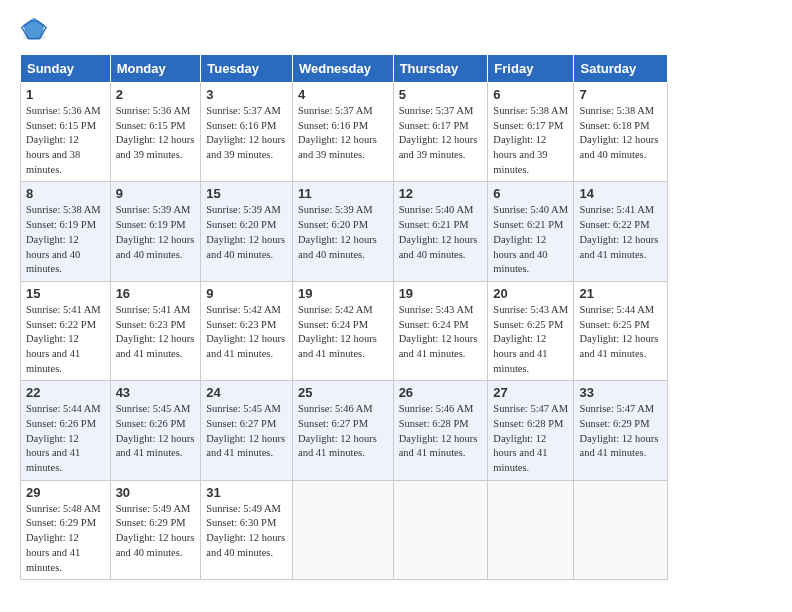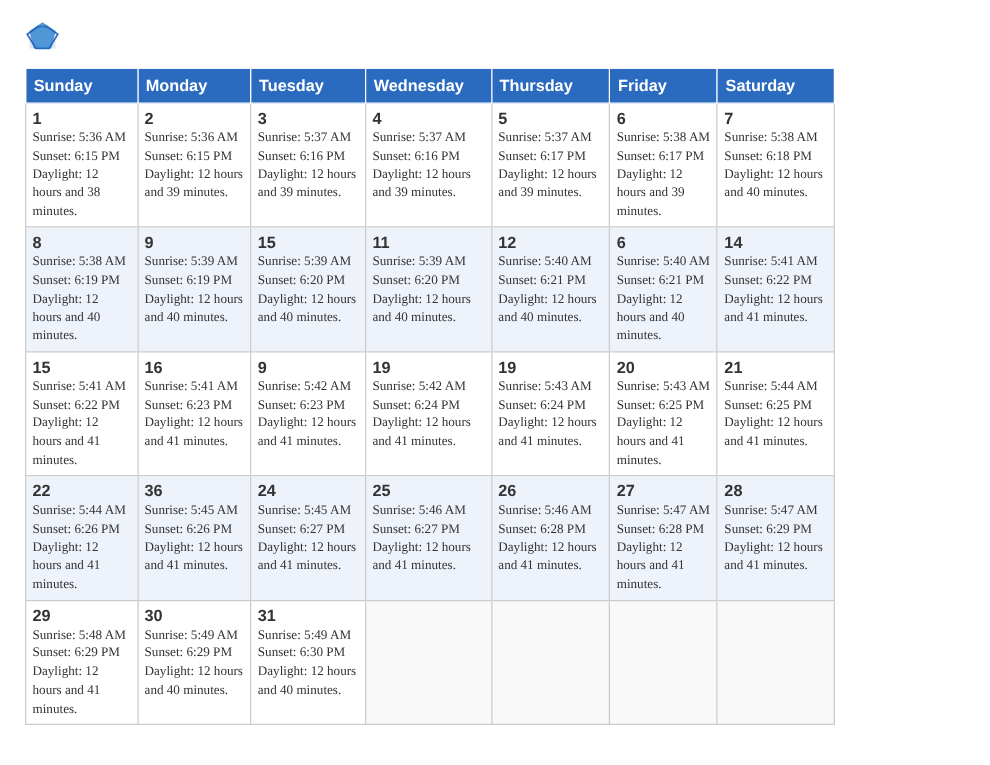--- a/index.html
+++ b/index.html
@@ -163,26 +163,26 @@
           <td><span class="day-num">15</span><span class="day-info">Sunrise: 5:41 AM<br>Sunset: 6:22 PM<br>Daylight: 12 hours and 41 minutes.</span></td>
           <td><span class="day-num">16</span><span class="day-info">Sunrise: 5:41 AM<br>Sunset: 6:23 PM<br>Daylight: 12 hours and 41 minutes.</span></td>
           <td><span class="day-num">9</span><span class="day-info">Sunrise: 5:42 AM<br>Sunset: 6:23 PM<br>Daylight: 12 hours and 41 minutes.</span></td>
           <td><span class="day-num">19</span><span class="day-info">Sunrise: 5:42 AM<br>Sunset: 6:24 PM<br>Daylight: 12 hours and 41 minutes.</span></td>
           <td><span class="day-num">19</span><span class="day-info">Sunrise: 5:43 AM<br>Sunset: 6:24 PM<br>Daylight: 12 hours and 41 minutes.</span></td>
           <td><span class="day-num">20</span><span class="day-info">Sunrise: 5:43 AM<br>Sunset: 6:25 PM<br>Daylight: 12 hours and 41 minutes.</span></td>
           <td><span class="day-num">21</span><span class="day-info">Sunrise: 5:44 AM<br>Sunset: 6:25 PM<br>Daylight: 12 hours and 41 minutes.</span></td>
         </tr>
         <tr>
           <td><span class="day-num">22</span><span class="day-info">Sunrise: 5:44 AM<br>Sunset: 6:26 PM<br>Daylight: 12 hours and 41 minutes.</span></td>
-          <td><span class="day-num">36</span><span class="day-info">Sunrise: 5:45 AM<br>Sunset: 6:26 PM<br>Daylight: 12 hours and 41 minutes.</span></td>
+          <td><span class="day-num">43</span><span class="day-info">Sunrise: 5:45 AM<br>Sunset: 6:26 PM<br>Daylight: 12 hours and 41 minutes.</span></td>
           <td><span class="day-num">24</span><span class="day-info">Sunrise: 5:45 AM<br>Sunset: 6:27 PM<br>Daylight: 12 hours and 41 minutes.</span></td>
           <td><span class="day-num">25</span><span class="day-info">Sunrise: 5:46 AM<br>Sunset: 6:27 PM<br>Daylight: 12 hours and 41 minutes.</span></td>
           <td><span class="day-num">26</span><span class="day-info">Sunrise: 5:46 AM<br>Sunset: 6:28 PM<br>Daylight: 12 hours and 41 minutes.</span></td>
           <td><span class="day-num">27</span><span class="day-info">Sunrise: 5:47 AM<br>Sunset: 6:28 PM<br>Daylight: 12 hours and 41 minutes.</span></td>
-          <td><span class="day-num">28</span><span class="day-info">Sunrise: 5:47 AM<br>Sunset: 6:29 PM<br>Daylight: 12 hours and 41 minutes.</span></td>
+          <td><span class="day-num">33</span><span class="day-info">Sunrise: 5:47 AM<br>Sunset: 6:29 PM<br>Daylight: 12 hours and 41 minutes.</span></td>
         </tr>
         <tr>
           <td><span class="day-num">29</span><span class="day-info">Sunrise: 5:48 AM<br>Sunset: 6:29 PM<br>Daylight: 12 hours and 41 minutes.</span></td>
           <td><span class="day-num">30</span><span class="day-info">Sunrise: 5:49 AM<br>Sunset: 6:29 PM<br>Daylight: 12 hours and 40 minutes.</span></td>
           <td><span class="day-num">31</span><span class="day-info">Sunrise: 5:49 AM<br>Sunset: 6:30 PM<br>Daylight: 12 hours and 40 minutes.</span></td>
           <td class="empty-cell"></td>
           <td class="empty-cell"></td>
           <td class="empty-cell"></td>
           <td class="empty-cell"></td>
         </tr>

